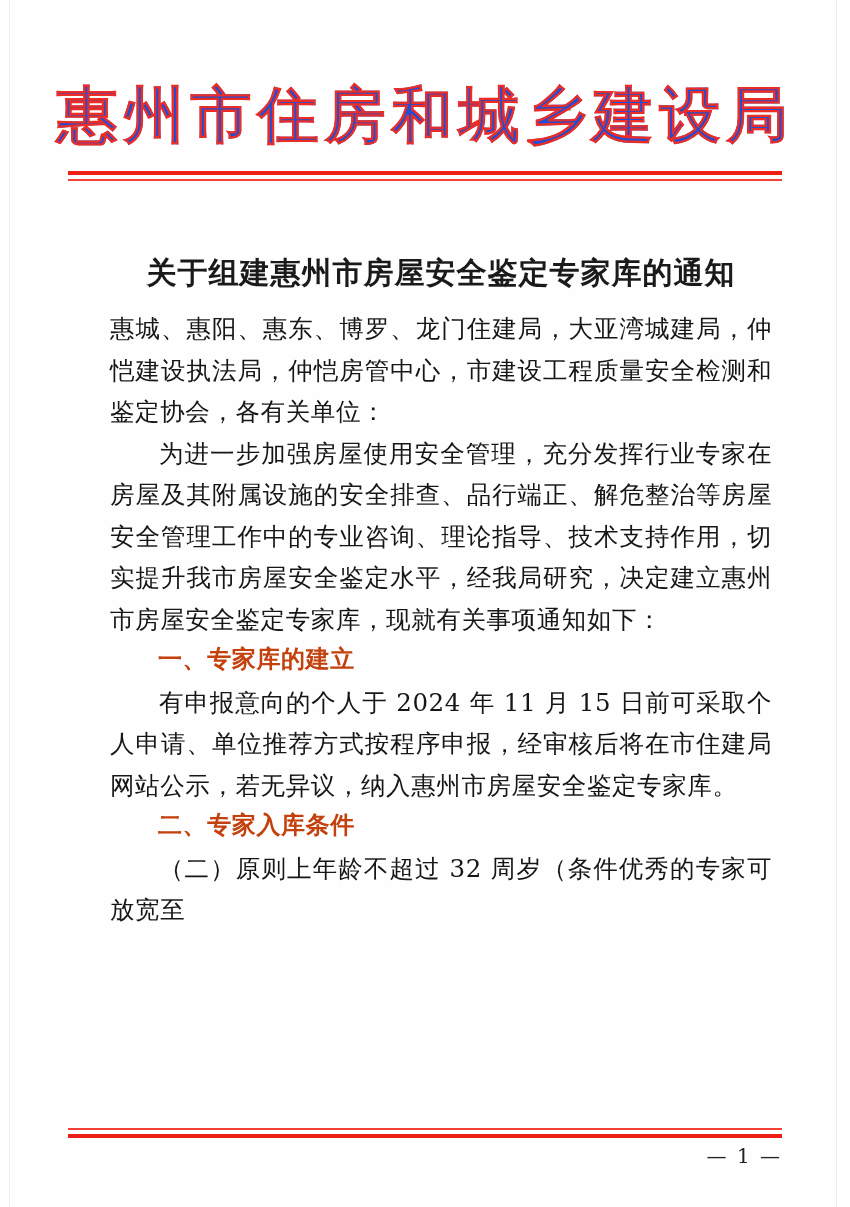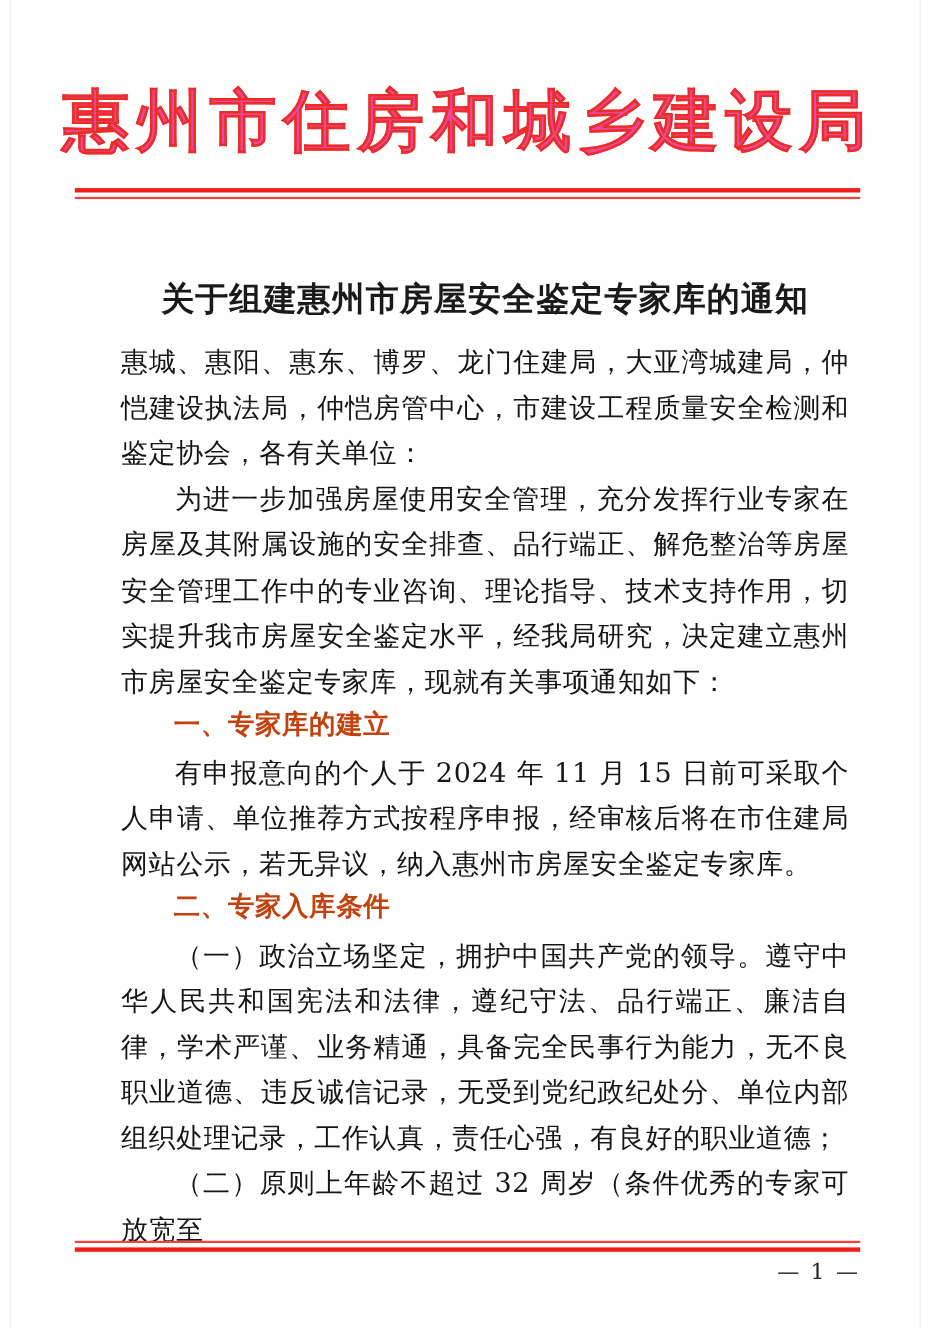--- a/index.html
+++ b/index.html
@@ -48,22 +48,22 @@
   
   .letterhead {
     position: absolute;
     left: 0;
     top: 78px;
     width: 850px;
     text-align: center;
   }
   .letterhead-title {
     display: inline-block;
-    color: #ec4899;
-    font-family: Liberation Mono, monospace;
+    color: #1d4ed8;
+    font-family: Liberation Serif, serif;
     font-weight: 700;
     font-size: 61px;
     line-height: 76px;
     letter-spacing: 6px;
     white-space: nowrap;
     -webkit-text-stroke: 0.4px #ec2d26;
   }
 
   .rule-group-top {
     position: absolute;
@@ -178,21 +178,20 @@
     <p class="para">惠城、惠阳、惠东、博罗、龙门住建局，大亚湾城建局，仲恺建设执法局，仲恺房管中心，市建设工程质量安全检测和鉴定协会，各有关单位：</p>
 
     <p class="para indent">为进一步加强房屋使用安全管理，充分发挥行业专家在房屋及其附属设施的安全排查、品行端正、解危整治等房屋安全管理工作中的专业咨询、理论指导、技术支持作用，切实提升我市房屋安全鉴定水平，经我局研究，决定建立惠州市房屋安全鉴定专家库，现就有关事项通知如下：</p>
 
     <h2 class="section-heading">一、专家库的建立</h2>
 
     <p class="para indent">有申报意向的个人于 2024 年 11 月 15 日前可采取个人申请、单位推荐方式按程序申报，经审核后将在市住建局网站公示，若无异议，纳入惠州市房屋安全鉴定专家库。</p>
 
     <h2 class="section-heading">二、专家入库条件</h2>
 
-    <p class="para indent">（一）政治立场坚定，拥护中国共产党的领导。遵守中华人民共和国宪法和法律，遵纪守法、品行端正、廉洁自律，学术严谨、业务精通，具备完全民事行为能力，无不良职业道德、违反诚信记录，无受到党纪政纪处分、单位内部组织处理记录，工作认真，责任心强，有良好的职业道德；</p>
 
     <p class="para indent">（二）原则上年龄不超过 32 周岁（条件优秀的专家可放宽至</p>
 
   </div>
 
   <div class="rule-group-bottom">
     <div class="rule-thin"></div>
     <div class="rule-gap-sm"></div>
     <div class="rule-thick"></div>
   </div>

